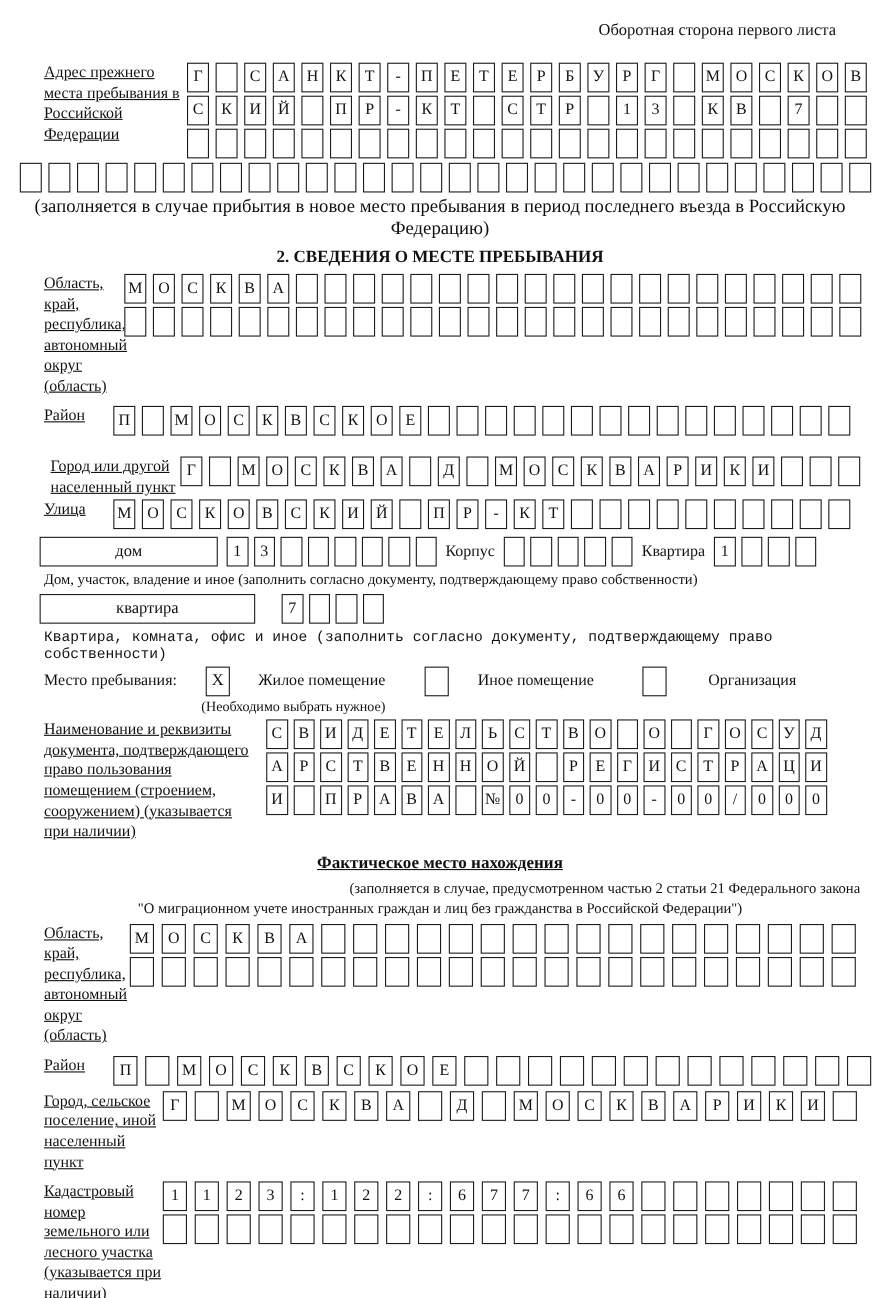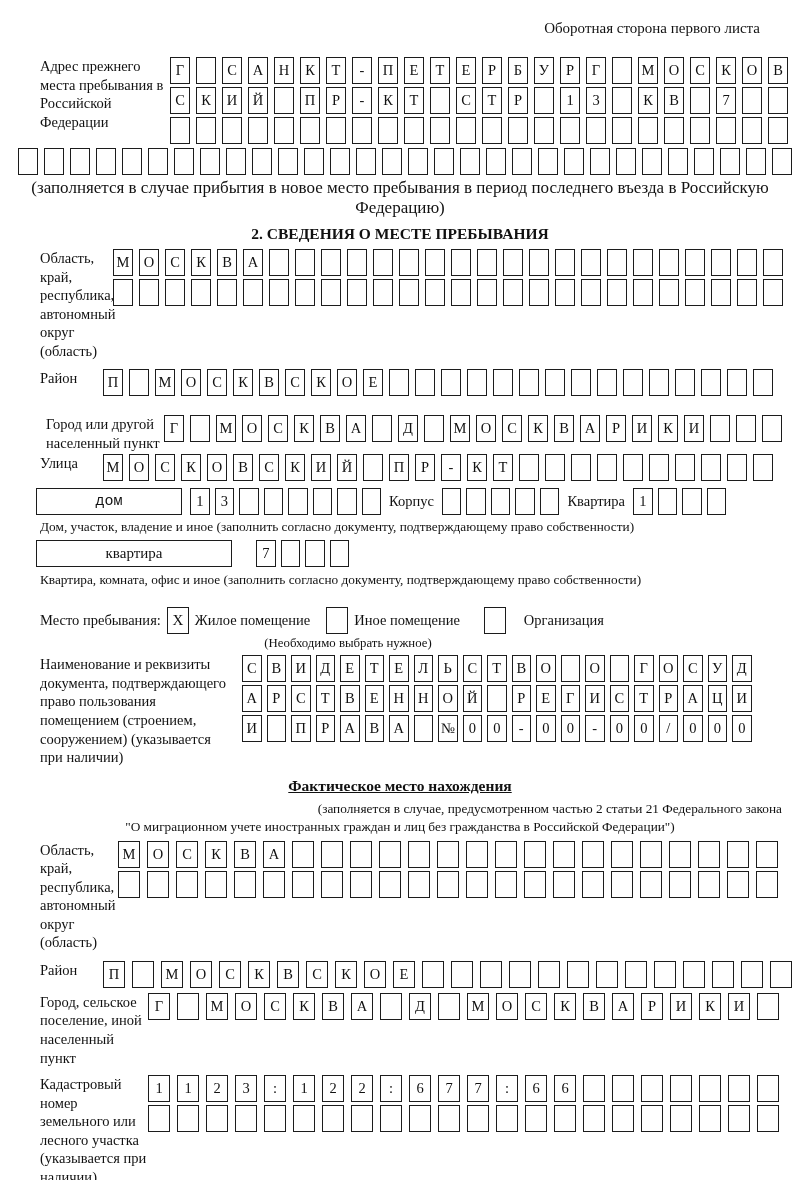--- a/index.html
+++ b/index.html
@@ -7,21 +7,21 @@
   body {
     width:800px; height:1180px;
     font-family:"Liberation Serif", serif;
     color:#111; overflow:hidden; position:relative;
   }
   .page { padding:20px 18px 0 18px; }
 
   .doc-header { text-align:right; font-size:15px; padding-right:22px; }
 
   .flex-row { display:flex; align-items:flex-start; }
-  .label { font-size:14.5px; line-height:1.28; padding-left:22px; }
+  .label { font-size:14.5px; line-height:1.28; padding-left:22px;text-decoration:underline; }
 
   .grid-row { display:flex; gap:6px; margin-bottom:3px; }
   .cell {
     width:20px; height:27px; flex:0 0 auto;
     border:1.6px solid #1c1c1c;
     display:flex; align-items:center; justify-content:center;
     font-size:14.5px; background:#fff;
   }
   .g29 { gap:7px; }
   .g29 .cell { width:22px; }
@@ -324,21 +324,21 @@
         <span class="cell"></span>
         <span class="cell"></span>
         <span class="cell"></span>
         <span class="cell"></span>
         <span class="cell"></span>
         <span class="cell"></span>
       </div>
   </div>
 
   <div class="flex-row" style="margin-top:4px; margin-left:18px; gap:8px;">
-    <div class="wide-box" style="width:146px;font-family:Liberation Mono, monospace;">дом</div>
+    <div class="wide-box" style="width:162px;">дом</div>
     <div class="grid-row g25" style="margin-bottom:0;">
         <span class="cell">1</span>
         <span class="cell">3</span>
         <span class="cell"></span>
         <span class="cell"></span>
         <span class="cell"></span>
         <span class="cell"></span>
         <span class="cell"></span>
         <span class="cell"></span>
       </div>
@@ -362,32 +362,32 @@
 
   <div class="flex-row" style="margin-top:5px; margin-left:18px; gap:24px;">
     <div class="wide-box" style="width:196px;">квартира</div>
     <div class="grid-row g25" style="margin-bottom:0;">
         <span class="cell">7</span>
         <span class="cell"></span>
         <span class="cell"></span>
         <span class="cell"></span>
       </div>
   </div>
-  <div style="font-size:13.3px; margin-top:5px; padding-left:22px;">Квартира, комната, офис и иное (заполнить согласно документу, подтверждающему право собственности)</div>
-
-  <div class="flex-row" style="margin-top:19px; padding-left:22px; gap:6px;">
+  <div style="font-size:13.3px; margin-top:5px; padding-left:22px;font-family:Liberation Mono, monospace;">Квартира, комната, офис и иное (заполнить согласно документу, подтверждающему право собственности)</div>
+
+  <div class="flex-row" style="margin-top:4px; padding-left:22px; gap:26px;">
     <div class="inline-label">Место пребывания:</div>
     <div class="check-box">X</div>
     <div class="inline-label">Жилое помещение</div>
     <div class="check-box" style="margin-left:10px;"></div>
     <div class="inline-label">Иное помещение</div>
     <div class="check-box" style="margin-left:18px;"></div>
     <div class="inline-label" style="margin-left:12px;">Организация</div>
   </div>
-  <div style="font-size:12.8px; width:330px; margin-left:165px; text-align:center; margin-top:2px;">(Необходимо выбрать нужное)</div>
+  <div style="font-size:12.8px; width:330px; margin-left:165px; text-align:left; margin-top:2px;">(Необходимо выбрать нужное)</div>
 
   <div class="flex-row" style="margin-top:4px;">
     <div class="label" style="width:208px; flex:0 0 auto;">Наименование и реквизиты документа, подтверждающего право пользования помещением (строением, сооружением) (указывается при наличии)</div>
     <div style="padding-left:16px;">
       <div class="grid-row g25">
           <span class="cell">С</span>
           <span class="cell">В</span>
           <span class="cell">И</span>
           <span class="cell">Д</span>
           <span class="cell">Е</span>

